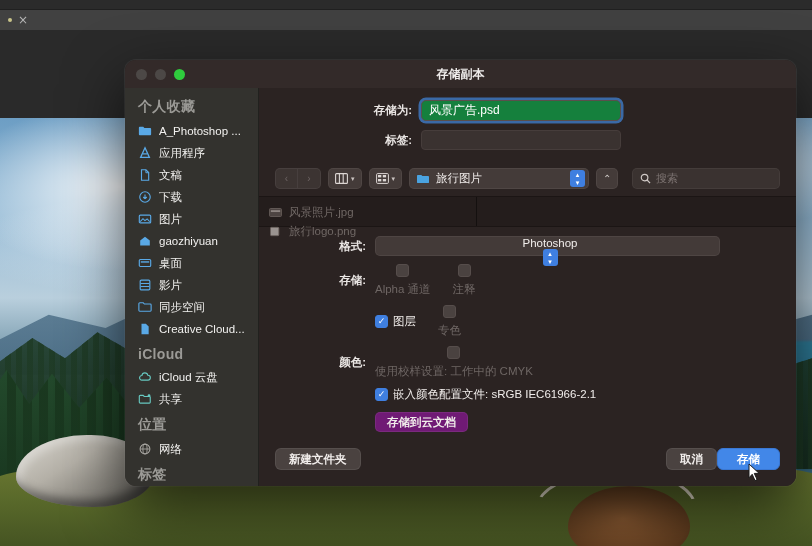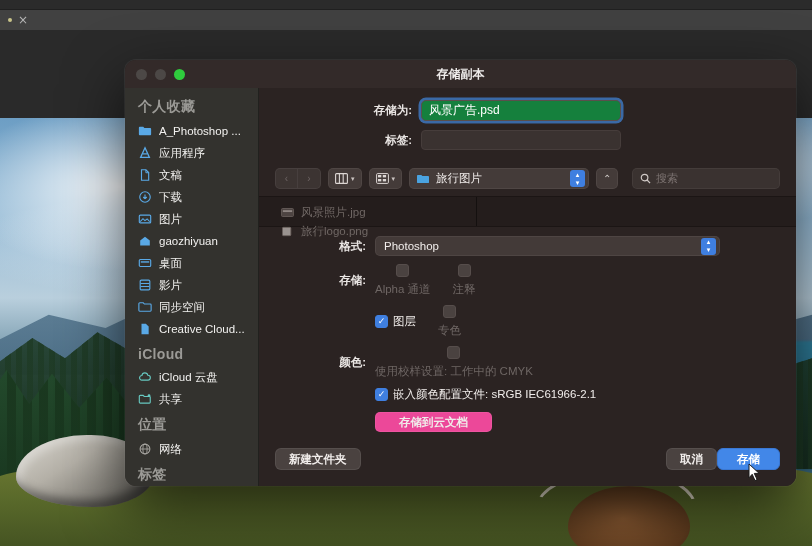--- a/index.html
+++ b/index.html
@@ -213,57 +213,57 @@
     background: #3a3230; border: 1px solid rgba(255,255,255,.05);
     display: flex; align-items: center; gap: 5px; padding: 0 7px;
     font-size: 11px; color: #7d7472;
   }
 
   .browser {
     flex: 1; min-height: 0; margin: 0 0 0 0;
     background: #241d1c; border-top: 1px solid #1b1514; border-bottom: 1px solid #1b1514;
     display: flex;
   }
-  .col1 { width: 218px; border-right: 1px solid #14100f; padding: 6px 0 0 12px; }
+  .col1 { width: 218px; border-right: 1px solid #14100f; padding: 6px 0 0 0; }
   .col2 { flex: 1; }
   .file-row {
     display: flex; align-items: center; gap: 7px;
     height: 19px; padding: 0 8px 0 10px;
     font-size: 11.5px; color: #6f6764;
   }
   .file-ico { width: 13px; height: 11px; flex: none; }
 
   .options { padding: 9px 16px 0 16px; }
   .orow { display: flex; align-items: center; margin-bottom: 8px; }
   .olabel {
     width: 100px; text-align: right; padding-right: 9px; flex: none;
     font-size: 11.5px; font-weight: bold; color: #e9e5e3;
   }
   .olabel.blank { color: transparent; }
   .fmt-popup {
     width: 345px; height: 20px; border-radius: 5px;
     background: #433a38; border: 1px solid rgba(255,255,255,.06);
     display: flex; align-items: center; padding: 0 3px 0 8px;
-    font-size: 11.5px; color: #f1edeb;
+    font-size: 11.5px; color: #f1edeb; flex-direction: column;
   }
   .fmt-popup .fname { flex: 1; }
   .cbx { display: flex; align-items: center; gap: 5px; font-size: 11.5px; margin-right: 22px; }
   .cbx .box {
     width: 13px; height: 13px; border-radius: 3px; flex: none;
     background: #4a4240; border: 1px solid #564d4b;
     display: flex; align-items: center; justify-content: center;
     font-size: 9px; color: transparent; line-height: 1;
   }
   .cbx.on .box { background: #3f7fe0; border-color: #3f7fe0; color: #fff; font-weight: bold; }
   .cbx.off { color: #6e6664; flex-direction: column; }
   .cbx.on  { color: #f0ecea; }
   .cloud-btn {
     margin: 2px 0 0 100px;
-    height: 20px; padding: 0 23px; border-radius: 5px;
-    background: #ec4899; border: 1px solid rgba(255,255,255,.07);
+    height: 20px; padding: 0 11px; border-radius: 5px;
+    background: #701a75; border: 1px solid rgba(255,255,255,.07);
     display: inline-flex; align-items: center;
     font-size: 11.5px; font-weight: bold; color: #f0ecea;
   }
 
   .footer {
     height: 54px; flex: none; display: flex; align-items: center;
     padding: 0 16px; 
   }
   .btn {
     height: 22px; padding: 0 13px; border-radius: 6px;

